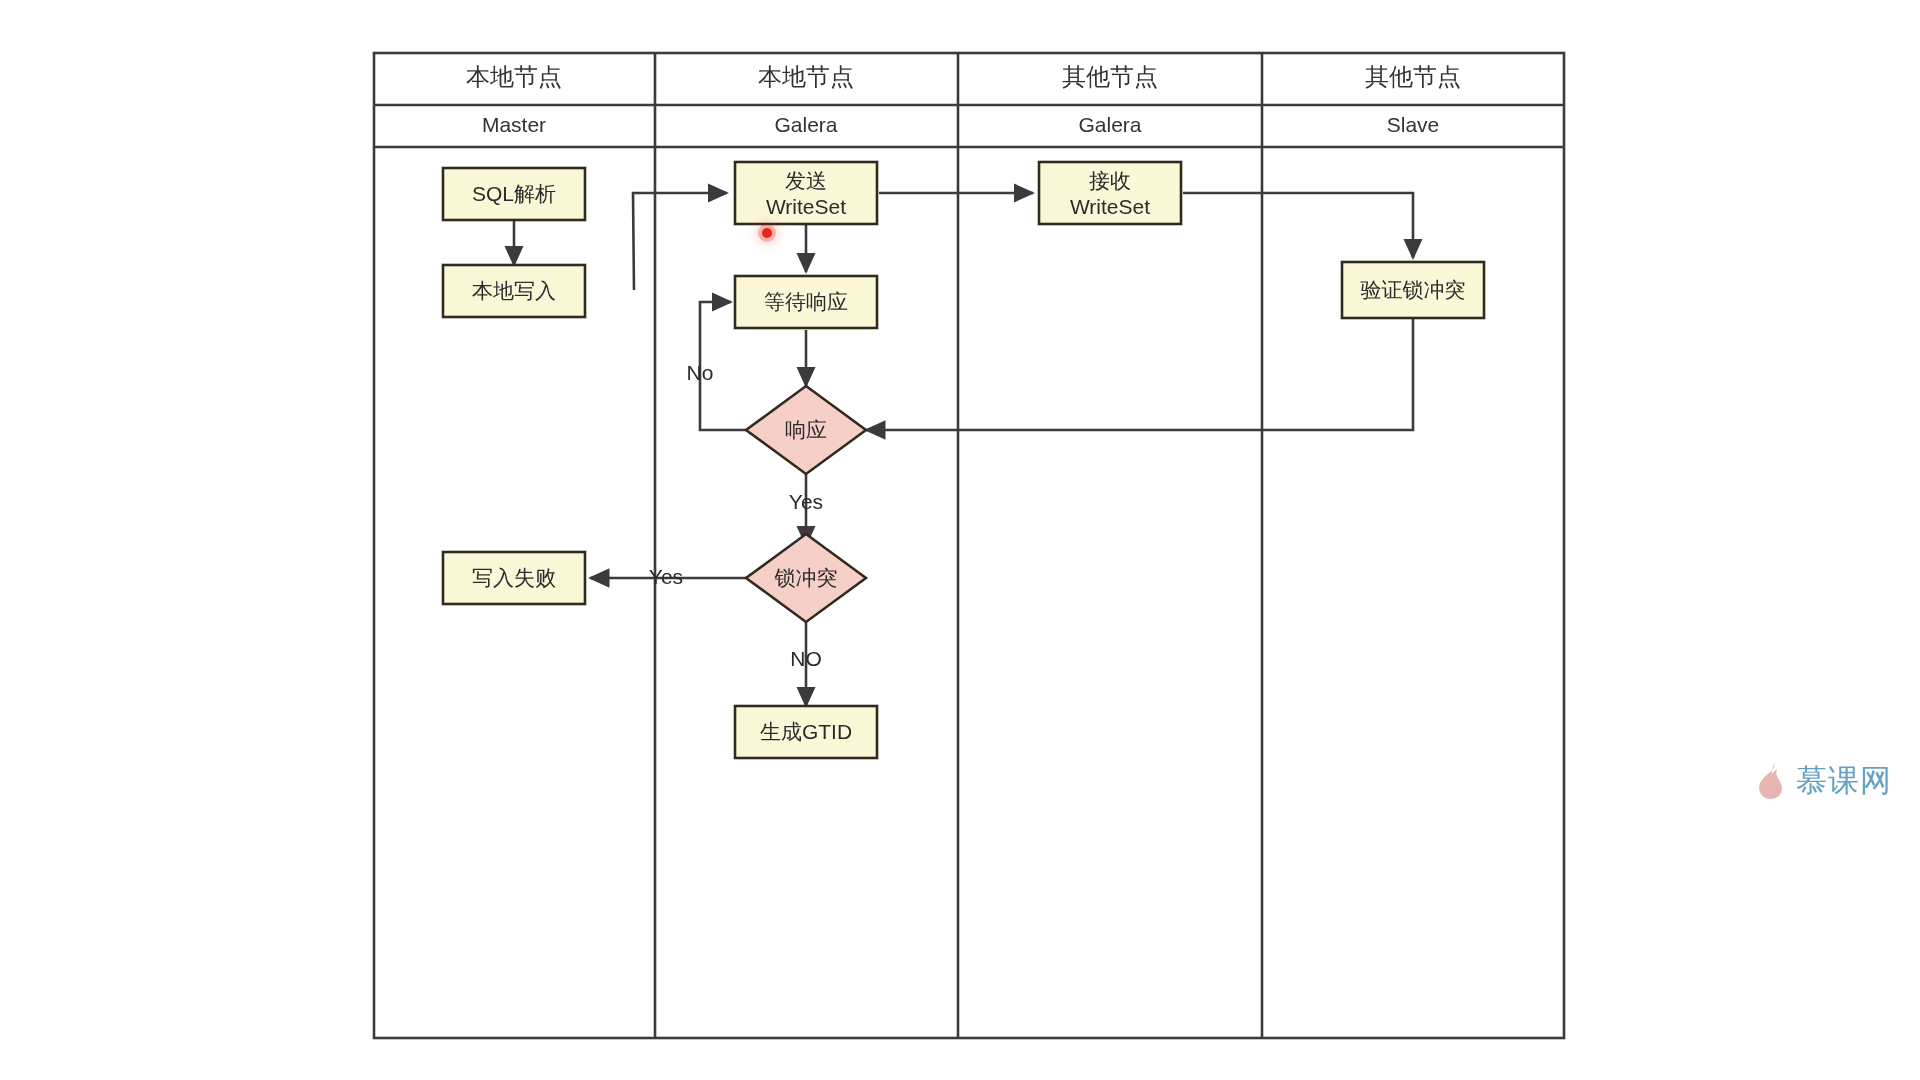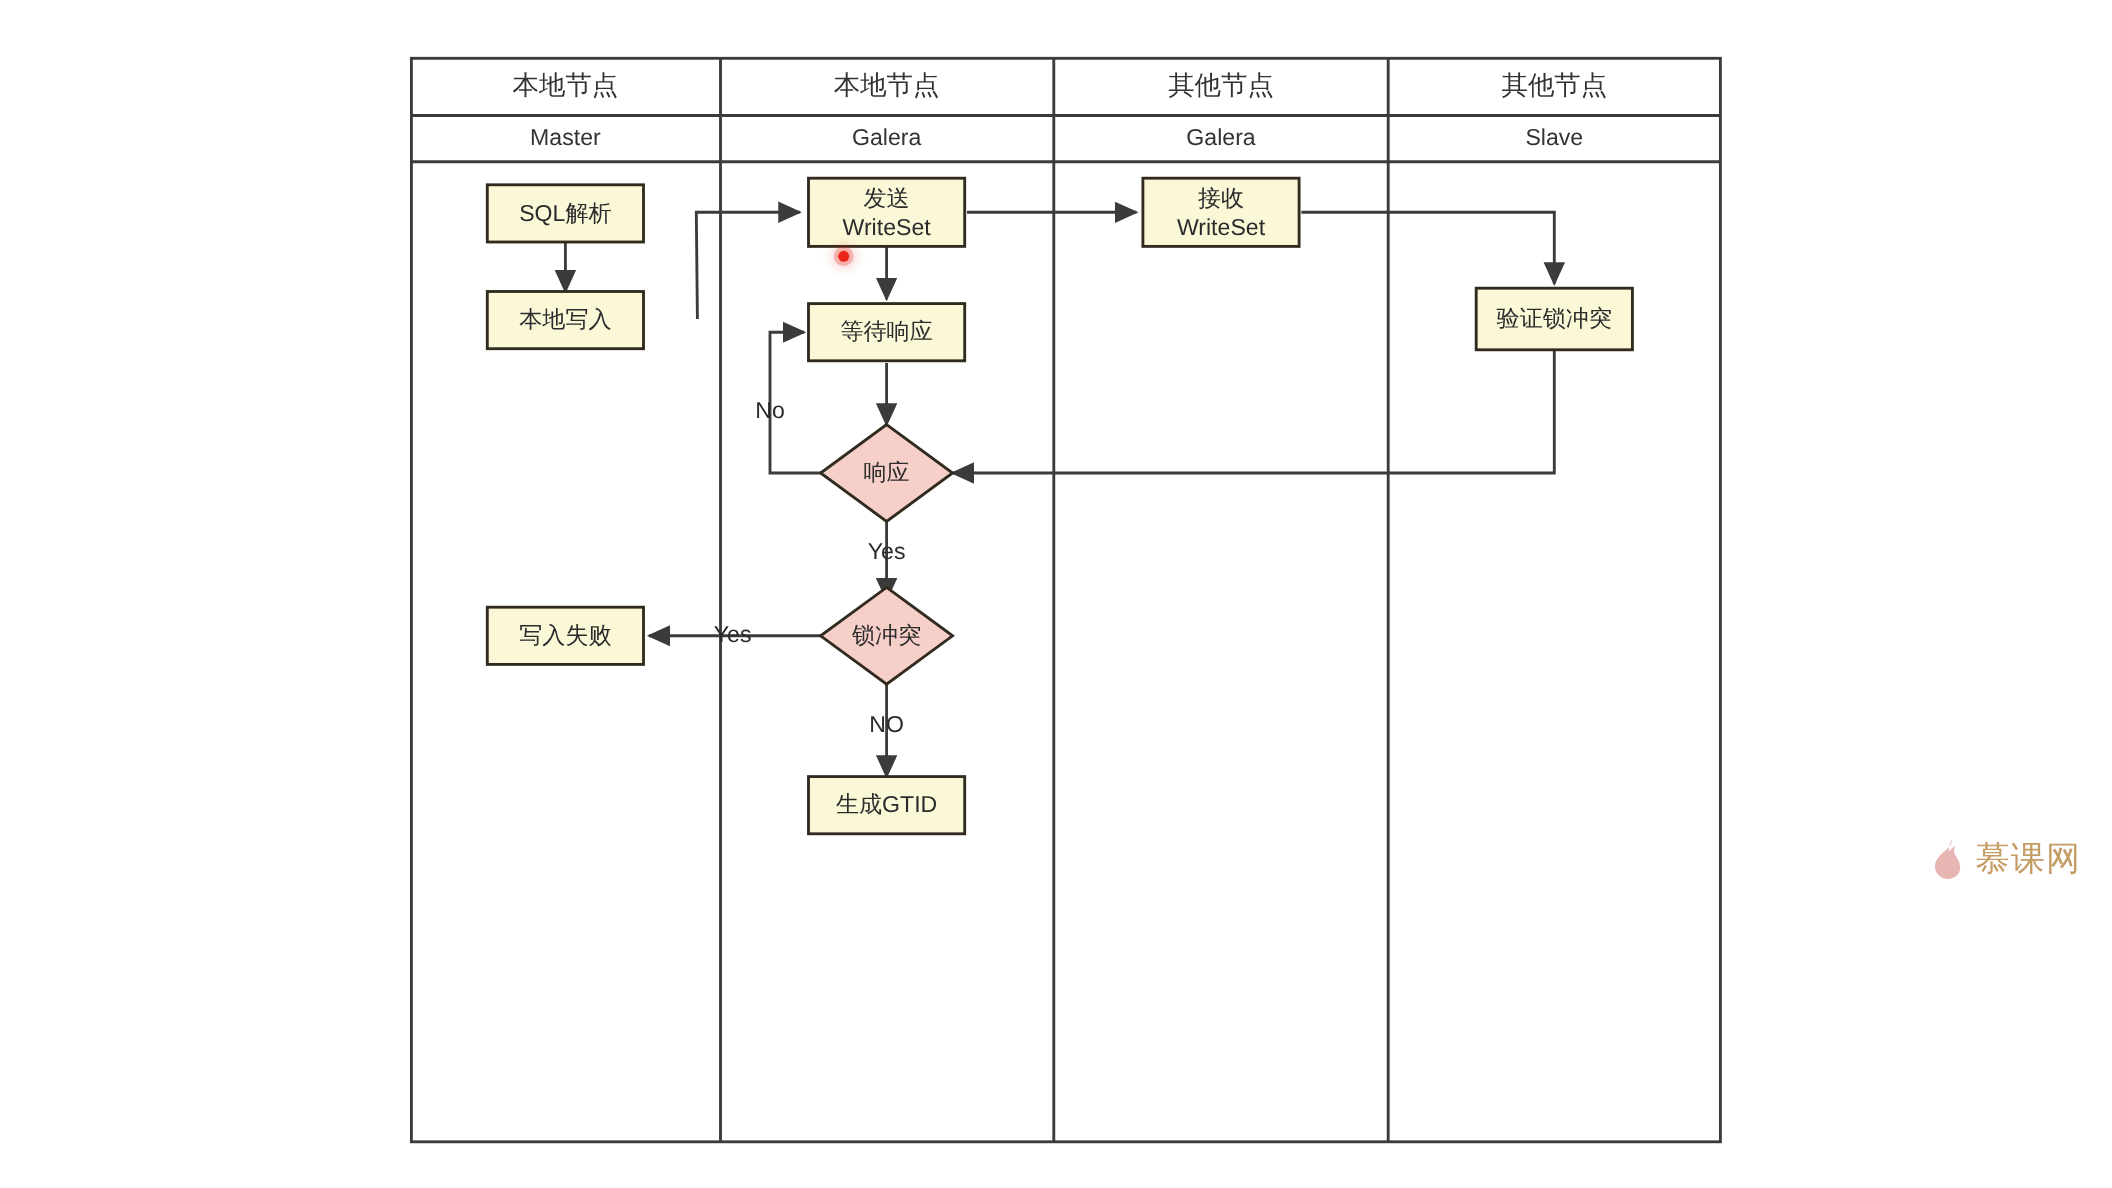--- a/index.html
+++ b/index.html
@@ -64,21 +64,21 @@
     right: 28px;
     bottom: 18px;
     display: flex;
     align-items: center;
     gap: 7px;
     opacity: 0.62;
     user-select: none;
   }
   #watermark .wm-text {
     font-size: 31px;
-    color: #a16207;
+    color: #0369a1;
     font-family: "DejaVu Sans", "Liberation Sans", sans-serif;
     letter-spacing: 1px;
     font-weight: 500;
   }
   #cursor-dot {
     position: absolute;
     width: 10px;
     height: 10px;
     border-radius: 50%;
     background: #e8271a;

